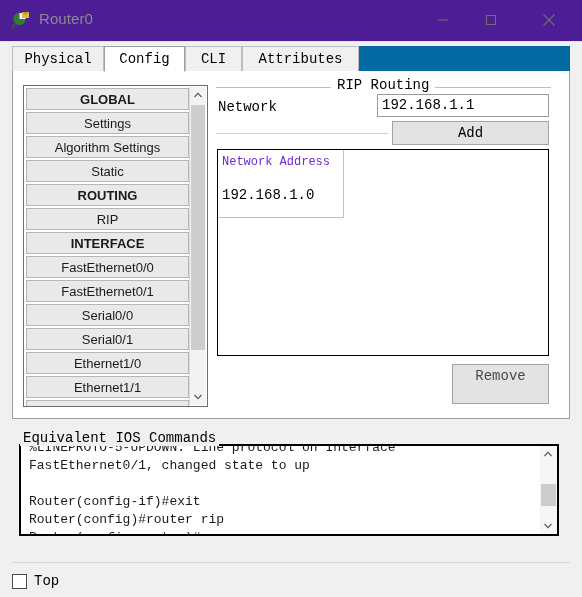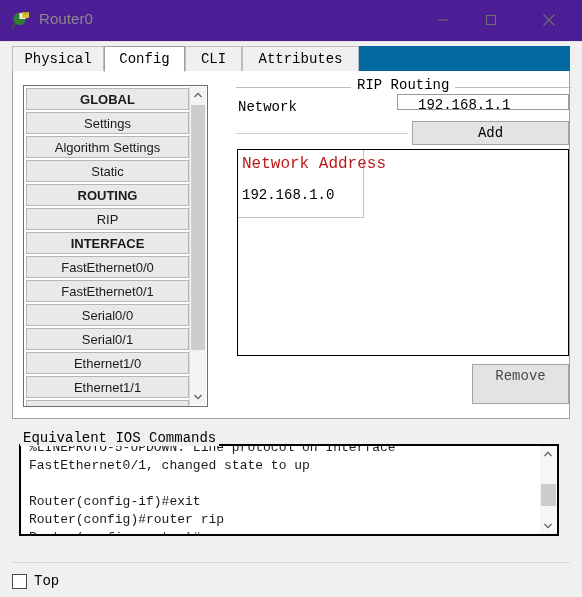--- a/index.html
+++ b/index.html
@@ -140,21 +140,21 @@
   #side-thumb {
     position: absolute;
     left: 1px; top: 18px;
     width: 14px; height: 245px;
     background: #cdcdcd;
   }
 
   
   #rip-group {
     position: absolute;
-    left: 220px; top: 14px;
+    left: 200px; top: 14px;
     width: 338px; height: 322px; text-decoration: underline;
   }
   #rip-title {
     position: absolute;
     left: 118px; top: -8px;
     background: #ffffff;
     padding: 0 6px;
     font-family: "Liberation Mono", monospace;
     font-size: 14px;
     color: #000;
@@ -169,29 +169,29 @@
   #lbl-network {
     position: absolute;
     left: 5px; top: 14px;
     font-family: "Liberation Mono", monospace;
     font-size: 14px;
     color: #000;
   }
   #network-input {
     position: absolute;
     left: 164px; top: 9px;
-    width: 172px; height: 16px;
+    width: 172px; height: 23px;
     background: #ffffff;
     border: 1px solid #9a9a9a;
     box-sizing: border-box;
     font-family: "Liberation Mono", monospace;
     font-size: 14px;
     color: #000;
     line-height: 20px;
-    padding-left: 20px;
+    padding-left: 4px;
     white-space: nowrap;
     overflow: hidden;
   }
   #mid-sep {
     position: absolute;
     left: 3px; top: 48px;
     width: 172px; height: 0;
     border-top: 1px solid #cfcfcf;
   }
   #add-button {
@@ -221,22 +221,22 @@
     left: 0; top: 0;
     width: 126px; height: 68px;
     border-right: 1px solid #c2c2c2;
     border-bottom: 1px solid #c2c2c2;
     box-sizing: border-box;
   }
   #net-col-head {
     position: absolute;
     left: 4px; top: 5px;
     font-family: "Liberation Mono", monospace;
-    font-size: 16px;
-    color: #b91c1c;
+    font-size: 12px;
+    color: #6d28d9;
   }
   #net-row-0 {
     position: absolute;
     left: 4px; top: 37px;
     font-family: "Liberation Mono", monospace;
     font-size: 14px;
     color: #000;
   }
   #remove-button {
     position: absolute;

